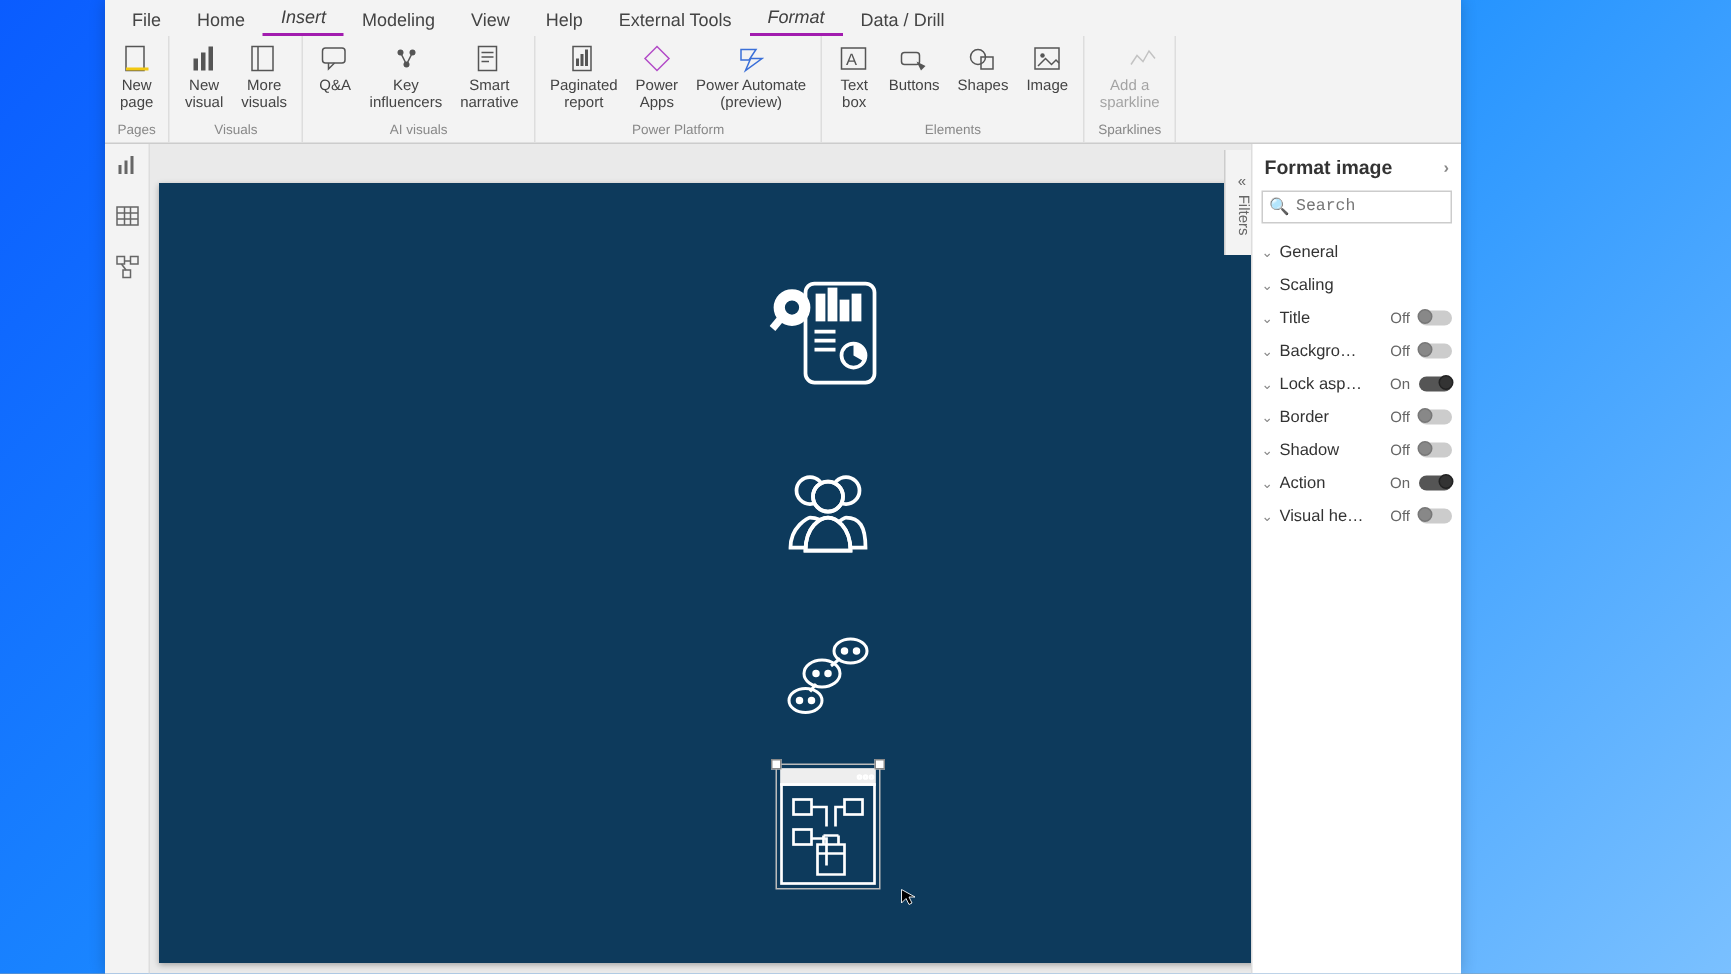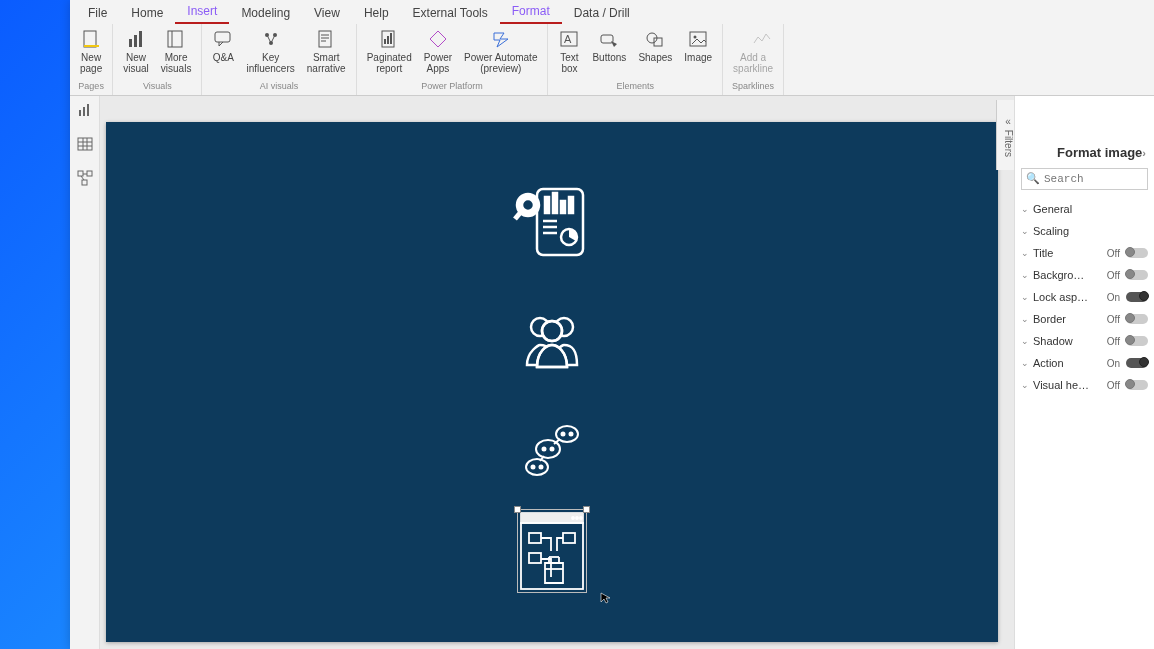--- a/index.html
+++ b/index.html
@@ -1,22 +1,22 @@
 <!DOCTYPE html>
 <html><head>
 <meta charset="utf-8">
 <style>
   * { margin:0; padding:0; box-sizing:border-box; font-family:"Segoe UI",Arial,sans-serif; }
   body { width:1154px; height:649px; background:linear-gradient(135deg,#0a5cff 0%,#1e90ff 50%,#7ac0ff 100%); overflow:hidden; position:relative; }
-  .appwin { position:absolute; left:70px; top:0; width:1084px; height:649px; background:#f3f3f3; box-shadow:0 0 10px rgba(0,0,0,.2); display:flex; flex-direction:column; }
+  .appwin { position:absolute; left:70px; top:0; width:904px; height:649px; background:#f3f3f3; box-shadow:0 0 10px rgba(0,0,0,.2); display:flex; flex-direction:column; }
 
   
   .tabs { height:24px; background:#f3f3f3; display:flex; align-items:flex-end; padding-left:6px; font-size:12px; color:#444; }
   .tab { padding:4px 12px; cursor:pointer; }
-  .tab.active { color:#8b5cf6; border-bottom:2px solid #b91c1c; }
+  .tab.active { color:#404040; border-bottom:2px solid #a21caf;font-style:italic; }
 
   
   .ribbon { height:72px; background:#f3f3f3; border-bottom:1px solid #ccc; display:flex; font-size:10px; color:#444; }
   .group { display:flex; flex-direction:column; align-items:center; padding:2px 6px; border-right:1px solid #ddd; }
   .group-items { flex:1; display:flex; align-items:flex-start; gap:4px; }
   .group-label { font-size:9px; color:#888; margin-top:auto; padding-bottom:2px; }
   .rbtn { display:flex; flex-direction:column; align-items:center; justify-content:flex-start; padding:2px 4px; cursor:pointer; text-align:center; line-height:1.1; }
   .rbtn .ico { width:22px; height:22px; margin-bottom:2px; display:flex; align-items:center; justify-content:center; }
   .rbtn .lbl { font-size:10px; white-space:pre-line; }
   .rbtn.disabled { opacity:.45;align-items:flex-end; }
@@ -35,21 +35,21 @@
   .sel::before { left:-4px; }
   .sel::after { right:-4px; }
   .cursor-arrow { position:absolute; width:12px; height:12px; }
 
   
   .filters-tab { position:absolute; right:0; top:4px; width:18px; height:70px; background:#f3f3f3; border-left:1px solid #ccc; writing-mode:vertical-rl; text-align:center; font-size:10px; color:#666; cursor:pointer; padding-top:4px; }
   .filters-tab .chev { writing-mode:horizontal-tb; font-size:10px; }
 
   
   .format-pane { width:140px; background:#fff; border-left:1px solid #ddd; display:flex; flex-direction:column; font-size:11px; color:#333; }
-  .fp-header { display:flex; align-items:center; justify-content:flex-end; padding:8px 8px; font-size:13px; font-weight:600;margin-top:41px; }
+  .fp-header { display:flex; align-items:center; justify-content:space-between; padding:8px 8px; font-size:13px; font-weight:600; }
   .fp-header .chev { color:#888; cursor:pointer; font-size:11px; }
   .fp-search { margin:0 6px 8px 6px; position:relative; }
   .fp-search input { width:100%; padding:4px 4px 4px 22px; font-size:11px; border:1px solid #ccc;font-family:Liberation Mono, monospace; }
   .fp-search .sicon { position:absolute; left:5px; top:4px; font-size:11px; color:#888; }
   .fp-row { display:flex; align-items:center; padding:5px 6px; gap:4px; cursor:pointer; }
   .fp-row .chev { font-size:9px; color:#888; width:8px; }
   .fp-row .name { flex:1; white-space:nowrap; overflow:hidden; text-overflow:ellipsis; }
   .fp-row .state { font-size:10px; color:#666; margin-right:2px; }
   .toggle { width:22px; height:10px; border-radius:5px; background:#ccc; position:relative; flex-shrink:0; }
   .toggle .knob { width:10px; height:10px; border-radius:50%; background:#888; border:1px solid #777; position:absolute; top:-1px; left:-1px; }

